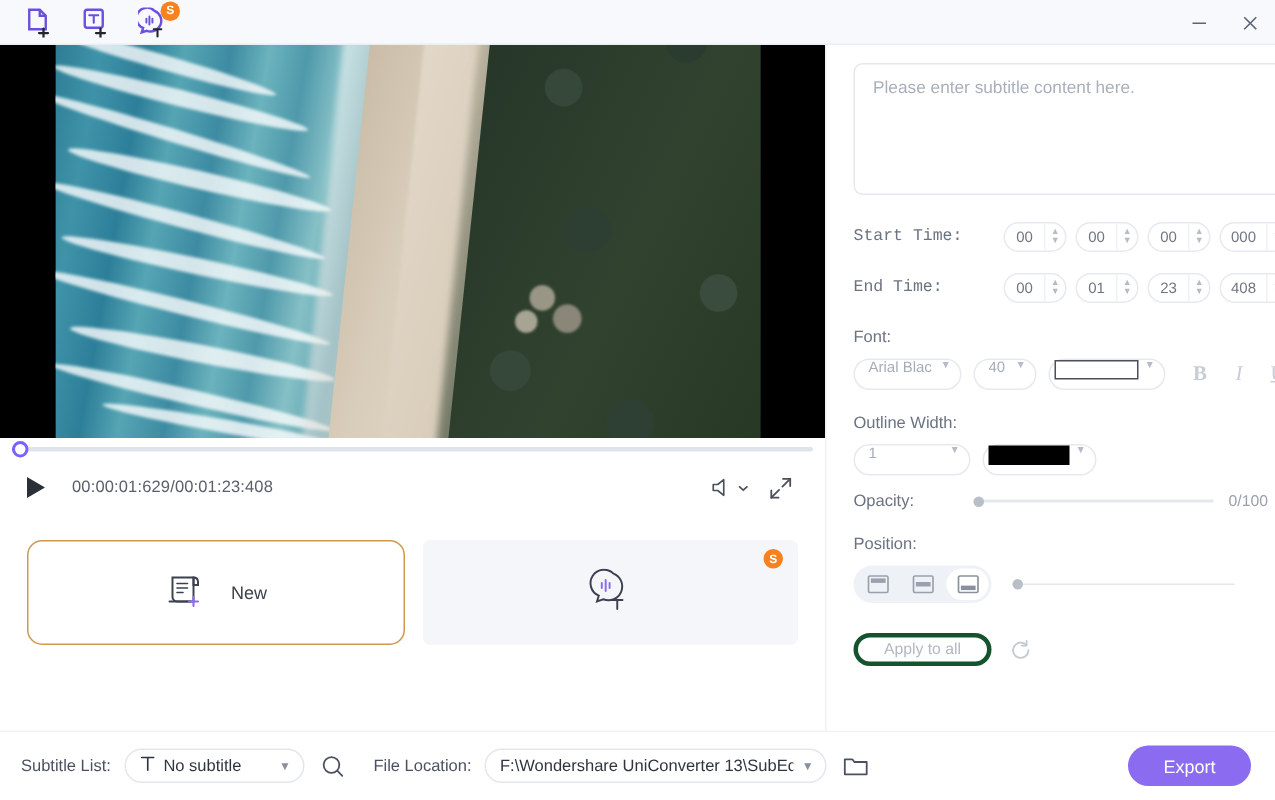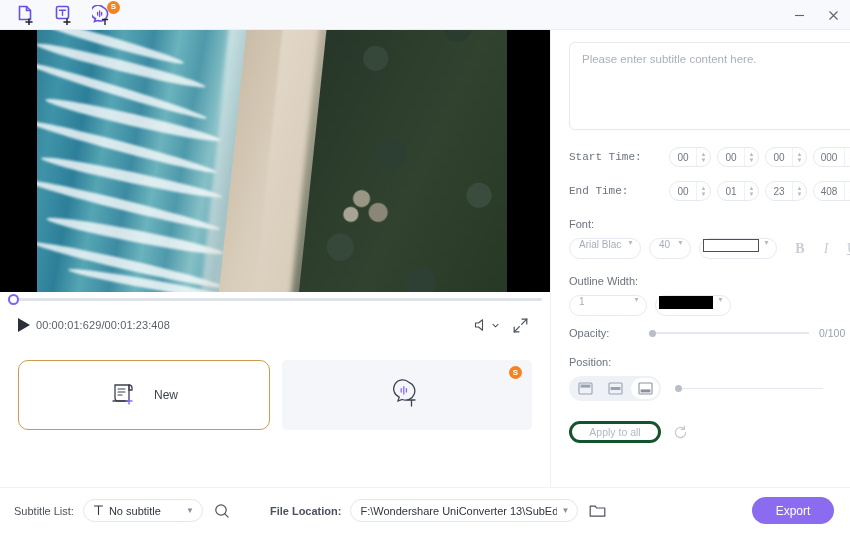--- a/index.html
+++ b/index.html
@@ -177,21 +177,21 @@
     width: 550px; height: 38px;
     display: flex; align-items: center;
     padding: 0 22px 0 12px;
   }
   .play-btn {
     width: 24px; height: 24px;
     display: flex; align-items: center; justify-content: center;
     cursor: pointer;
   }
   .timecode {
-    margin-left: 0;
+    margin-left: 12px;
     font-size: 11px; color: #5a5f6a;
     letter-spacing: .1px;
   }
   .ctl-right { margin-left: auto; display: flex; align-items: center; gap: 14px; }
   .ctl-icon { display: flex; align-items: center; gap: 3px; cursor: pointer; color: #4a4f59; }
 
   
   .cards {
     display: flex; gap: 0;
     padding: 16px 12px 0 12px;
@@ -692,21 +692,21 @@
       <span>No subtitle</span>
       <span class="caret">▼</span>
     </div>
     <span class="icon-btn" style="margin-left:11px;">
       <svg width="16" height="16" viewBox="0 0 16 16">
         <circle cx="7" cy="7" r="5.2" fill="none" stroke="#4b5160" stroke-width="1.2"></circle>
         <path d="M10.8 10.8l3.4 3.4" stroke="#4b5160" stroke-width="1.2" stroke-linecap="round"></path>
       </svg>
     </span>
 
-    <span class="bb-label" style="margin-left:40px;font-weight:bold;">File Location:</span>
+    <span class="bb-label" style="margin-left:19px;">File Location:</span>
     <div class="bb-select loc-select">
       <span class="loc-text">F:\Wondershare UniConverter 13\SubEdi</span>
       <span class="caret">▼</span>
     </div>
     <span class="icon-btn" style="margin-left:11px;">
       <svg width="17" height="15" viewBox="0 0 17 15">
         <path d="M1.2 3.2h5l1.4 1.8h8.2v8.2H1.2z" fill="none" stroke="#4b5160" stroke-width="1.2" stroke-linejoin="round"></path>
       </svg>
     </span>
 

